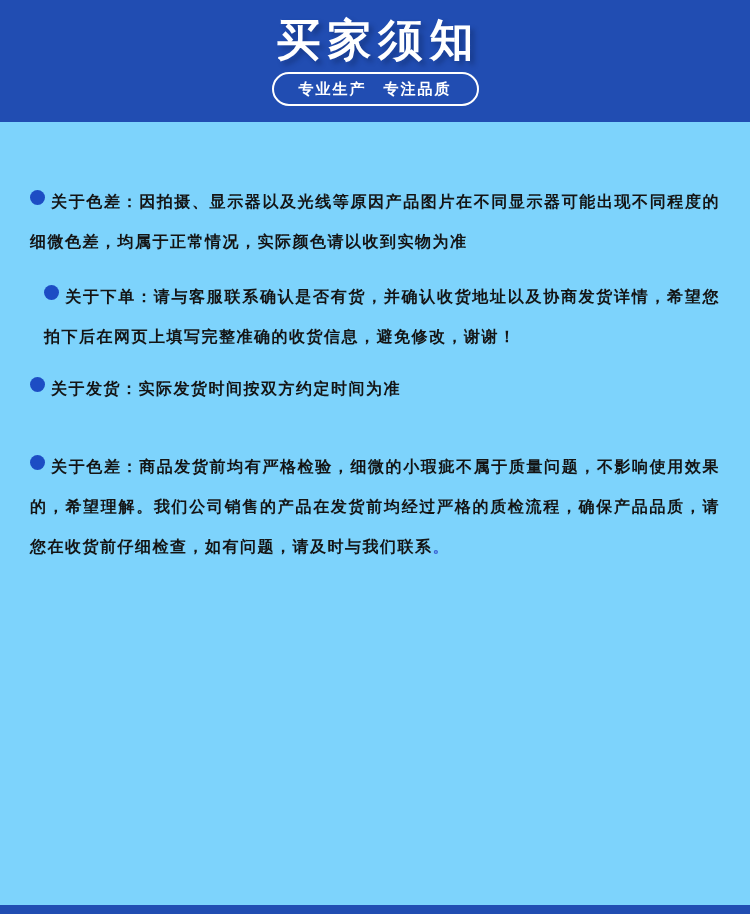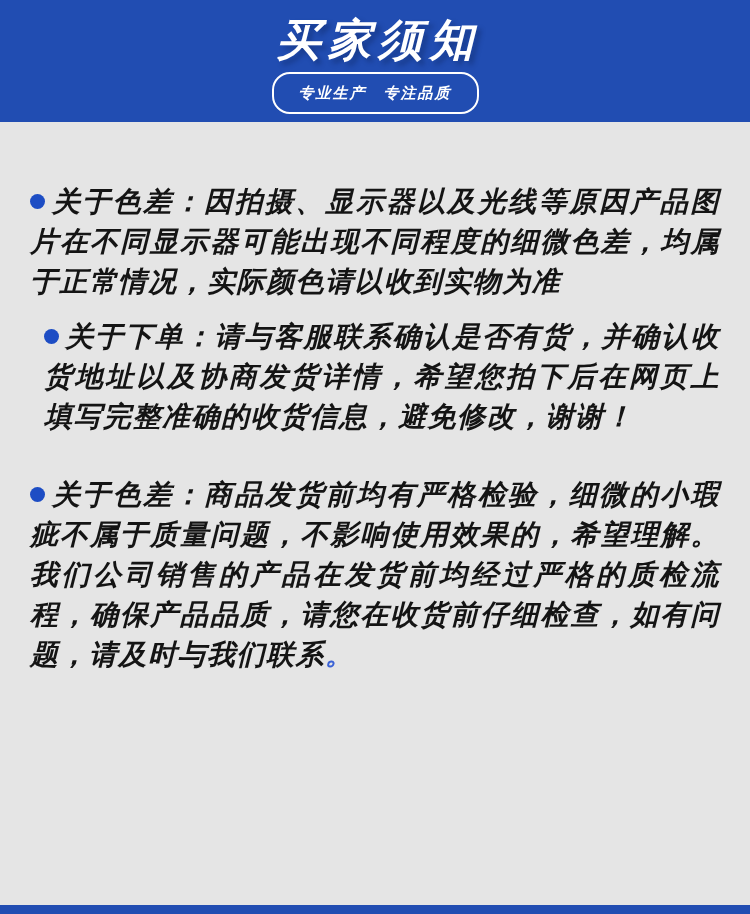--- a/index.html
+++ b/index.html
@@ -9,23 +9,22 @@
     --text: #141414;
   }
   * { margin: 0; padding: 0; box-sizing: border-box; }
   html, body { background: #ffffff; }
   body { font-family: "Liberation Sans", "DejaVu Sans", sans-serif; }
 
   .page {
     position: relative;
     width: 750px;
     height: 914px;
-    background: #e5e5e5;
+    background: #7dd3fc;
     overflow: hidden;
-    font-style: italic;
   }
 
   
   .banner {
     width: 100%;
     height: 122px;
     background: var(--banner);
     display: flex;
     flex-direction: column;
     align-items: center;
@@ -36,42 +35,42 @@
     line-height: 48px;
     font-weight: 700;
     color: #ffffff;
     letter-spacing: 7px;
     text-indent: 7px; 
     text-shadow: 4px 4px 5px rgba(10, 25, 70, 0.35);
     white-space: nowrap;
   }
   .pill {
     margin-top: 8px;
-    height: 42px;
+    height: 34px;
     padding: 0 25px;
     border: 2px solid #ffffff;
     border-radius: 18px;
     display: flex;
     align-items: center;
     justify-content: center;
   }
   .pill span {
     color: #ffffff;
     font-size: 15px;
     font-weight: 700;
     letter-spacing: 2px;
     white-space: nowrap;
   }
 
   
   .content {
     padding: 60px 30px 0 30px;
   }
   .section {
-    font-size: 28px;
+    font-size: 16px;
     line-height: 40px;
     font-weight: 700;
     color: var(--text);
     letter-spacing: 1.5px;
     text-align: justify;
   }
   .dot {
     display: inline-block;
     width: 15px;
     height: 15px;
@@ -111,20 +110,23 @@
   <main class="content">
 
     <div class="section s0">
       <span class="dot"></span><span>关于色差：</span><span>因拍摄、显示器以及光线等原因产品图片在不同显示器可能出现不同程度的细微色差，均属于正常情况，实际颜色请以收到实物为准</span>
     </div>
 
     <div class="section s1">
       <span class="dot"></span><span>关于下单：</span><span>请与客服联系确认是否有货，并确认收货地址以及协商发货详情，希望您拍下后在网页上填写完整准确的收货信息，避免修改，谢谢！</span>
     </div>
 
+    <div class="section s2">
+      <span class="dot"></span><span>关于发货：</span><span>实际发货时间按双方约定时间为准</span>
+    </div>
 
 
     <div class="section s4">
       <span class="dot"></span><span>关于色差：</span><span>商品发货前均有严格检验，细微的小瑕疵不属于质量问题，不影响使用效果的，希望理解。我们公司销售的产品在发货前均经过严格的质检流程，确保产品品质，请您在收货前仔细检查，如有问题，请及时与我们联系</span><span class="blue-period">。</span>
     </div>
 
   </main>
 
   <footer class="footer-bar"></footer>
 

